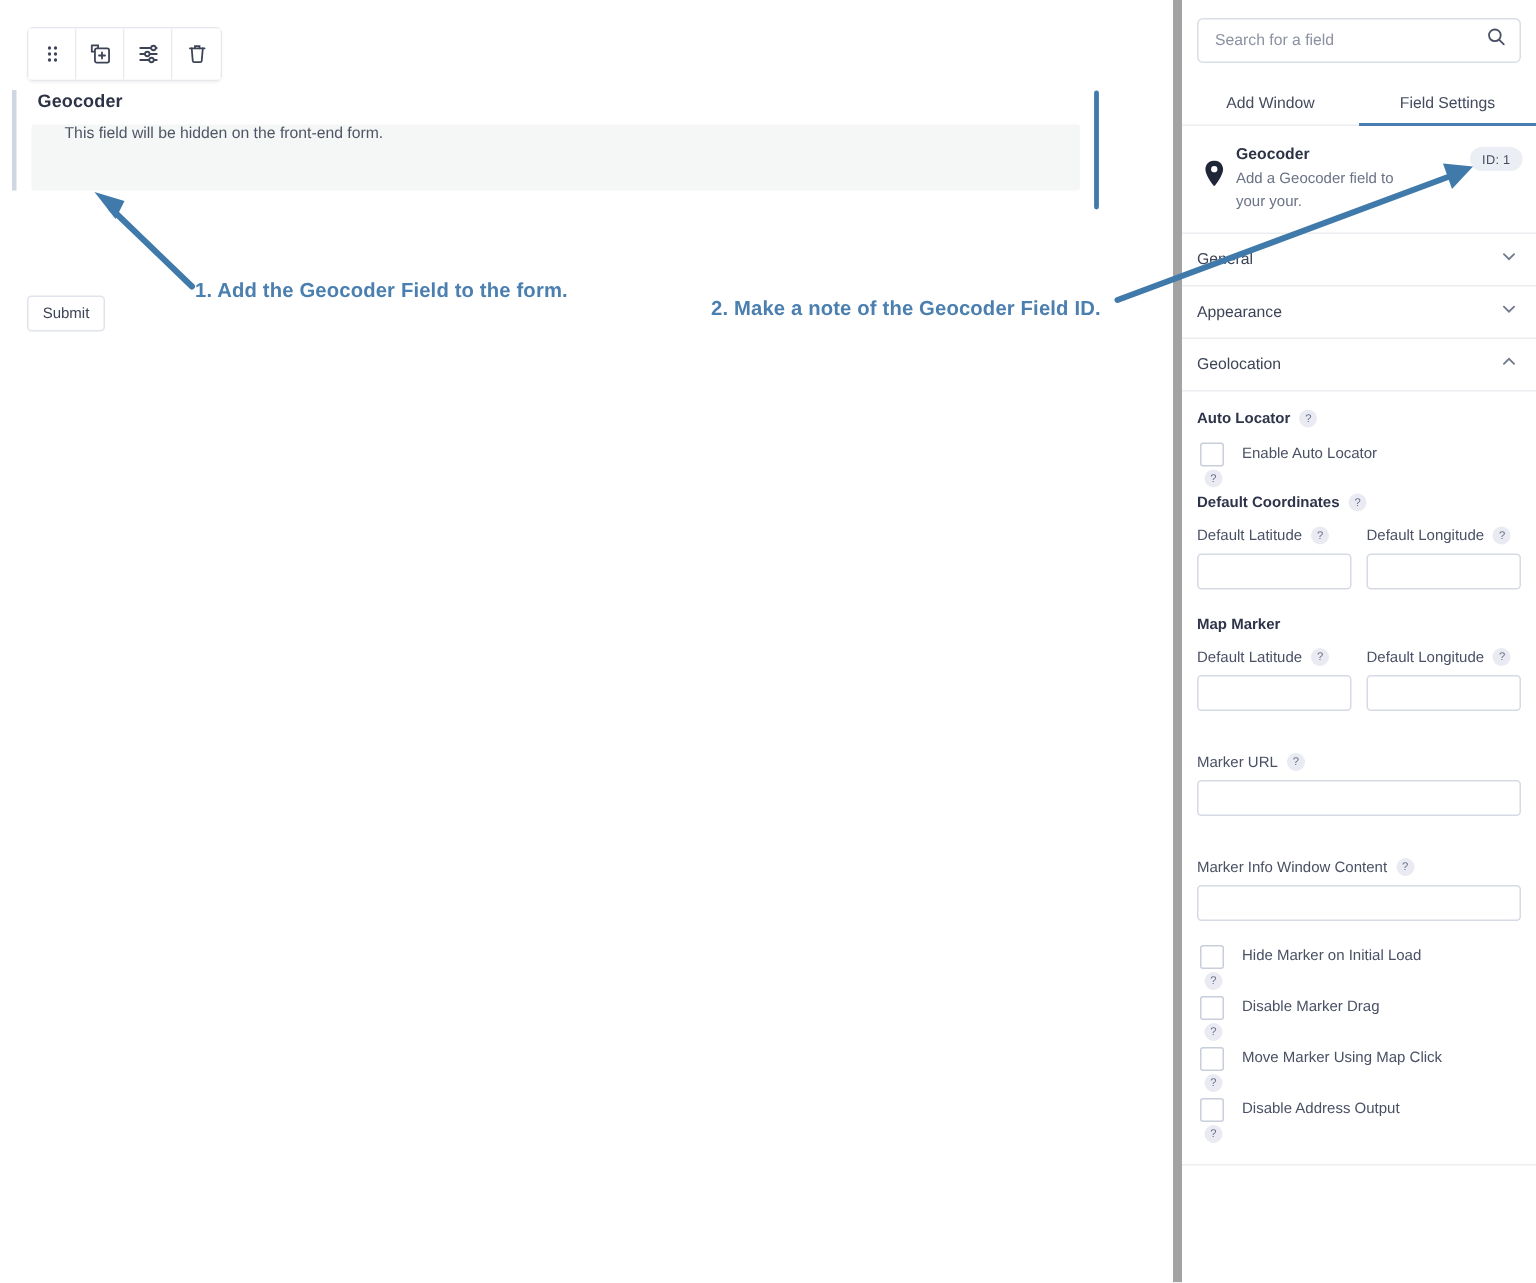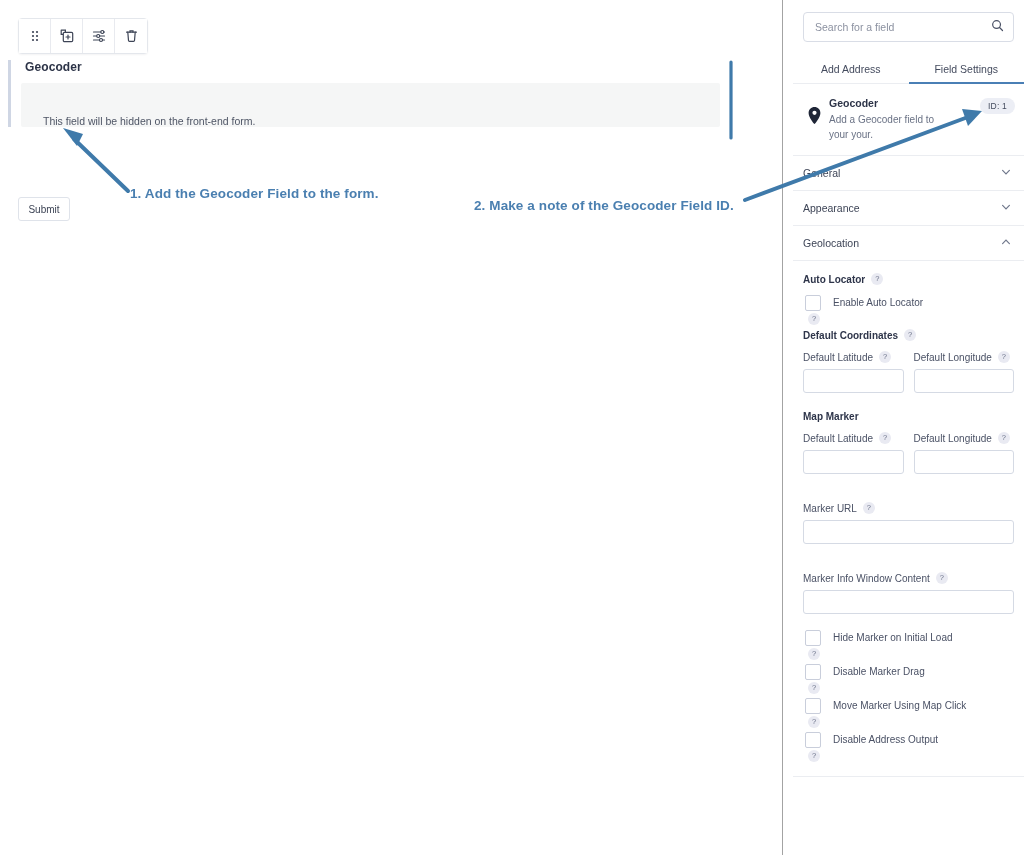--- a/index.html
+++ b/index.html
@@ -59,21 +59,21 @@
     font-weight: bold;
     color: #2c3347;
     letter-spacing: .1px;
     margin: 0 0 9px 4px;
   }
   .field-hidden-notice {
     background: #f5f6f6;
     border-radius: 2px;
     height: 44px;
     display: flex;
-    align-items: flex-end;
+    align-items: flex-start;
     padding-left: 22px;
     font-size: 10.5px;
     color: #4e5565;
   }
 
   .submit-btn {
     position: absolute;
     left: 18px; top: 197px;
     width: 52px; height: 24px;
     background: #ffffff;
@@ -103,22 +103,21 @@
     width: 1024px; height: 855px;
     pointer-events: none;
   }
 
   
   #settings-panel {
     position: absolute;
     right: 0; top: 0;
     width: 242px; height: 855px;
     background: #ffffff;
-    border-left: 1px solid #a3a3a3;
-    padding-left: 10px;
+    border-left: 6px solid #a3a3a3;
   }
 
   .search-wrap {
     margin: 12px 10px 0 10px;
     height: 30px;
     border: 1px solid #d9dde6;
     border-radius: 4px;
     display: flex;
     align-items: center;
     padding: 0 9px;
@@ -350,21 +349,21 @@
       <input class="search-input" type="text" placeholder="Search for a field" style="">
       <span>
         <svg width="13" height="13" viewBox="0 0 14 14" fill="none" stroke="#4a5165" stroke-width="1.3" stroke-linecap="round">
           <circle cx="6" cy="6" r="4.2"></circle>
             <path d="M9.2 9.2l3.2 3.2"></path>
         </svg>
       </span>
     </div>
 
     <div class="tabs">
-      <div class="tab">Add Address</div>
+      <div class="tab">Add Window</div>
       <div class="tab active">Field Settings</div>
     </div>
 
     <div class="field-head">
       <div class="field-head-icon">
         <svg width="13" height="17" viewBox="0 0 13 17">
           <path d="M6.5 0C3.2 0 .6 2.6.6 5.9c0 4.2 5.1 10.4 5.3 10.7.3.4.9.4 1.2 0
                    .2-.3 5.3-6.5 5.3-10.7C12.4 2.6 9.8 0 6.5 0z" fill="#1f2637"></path>
           <circle cx="6.5" cy="5.8" r="2.1" fill="#ffffff"></circle>
         </svg>

